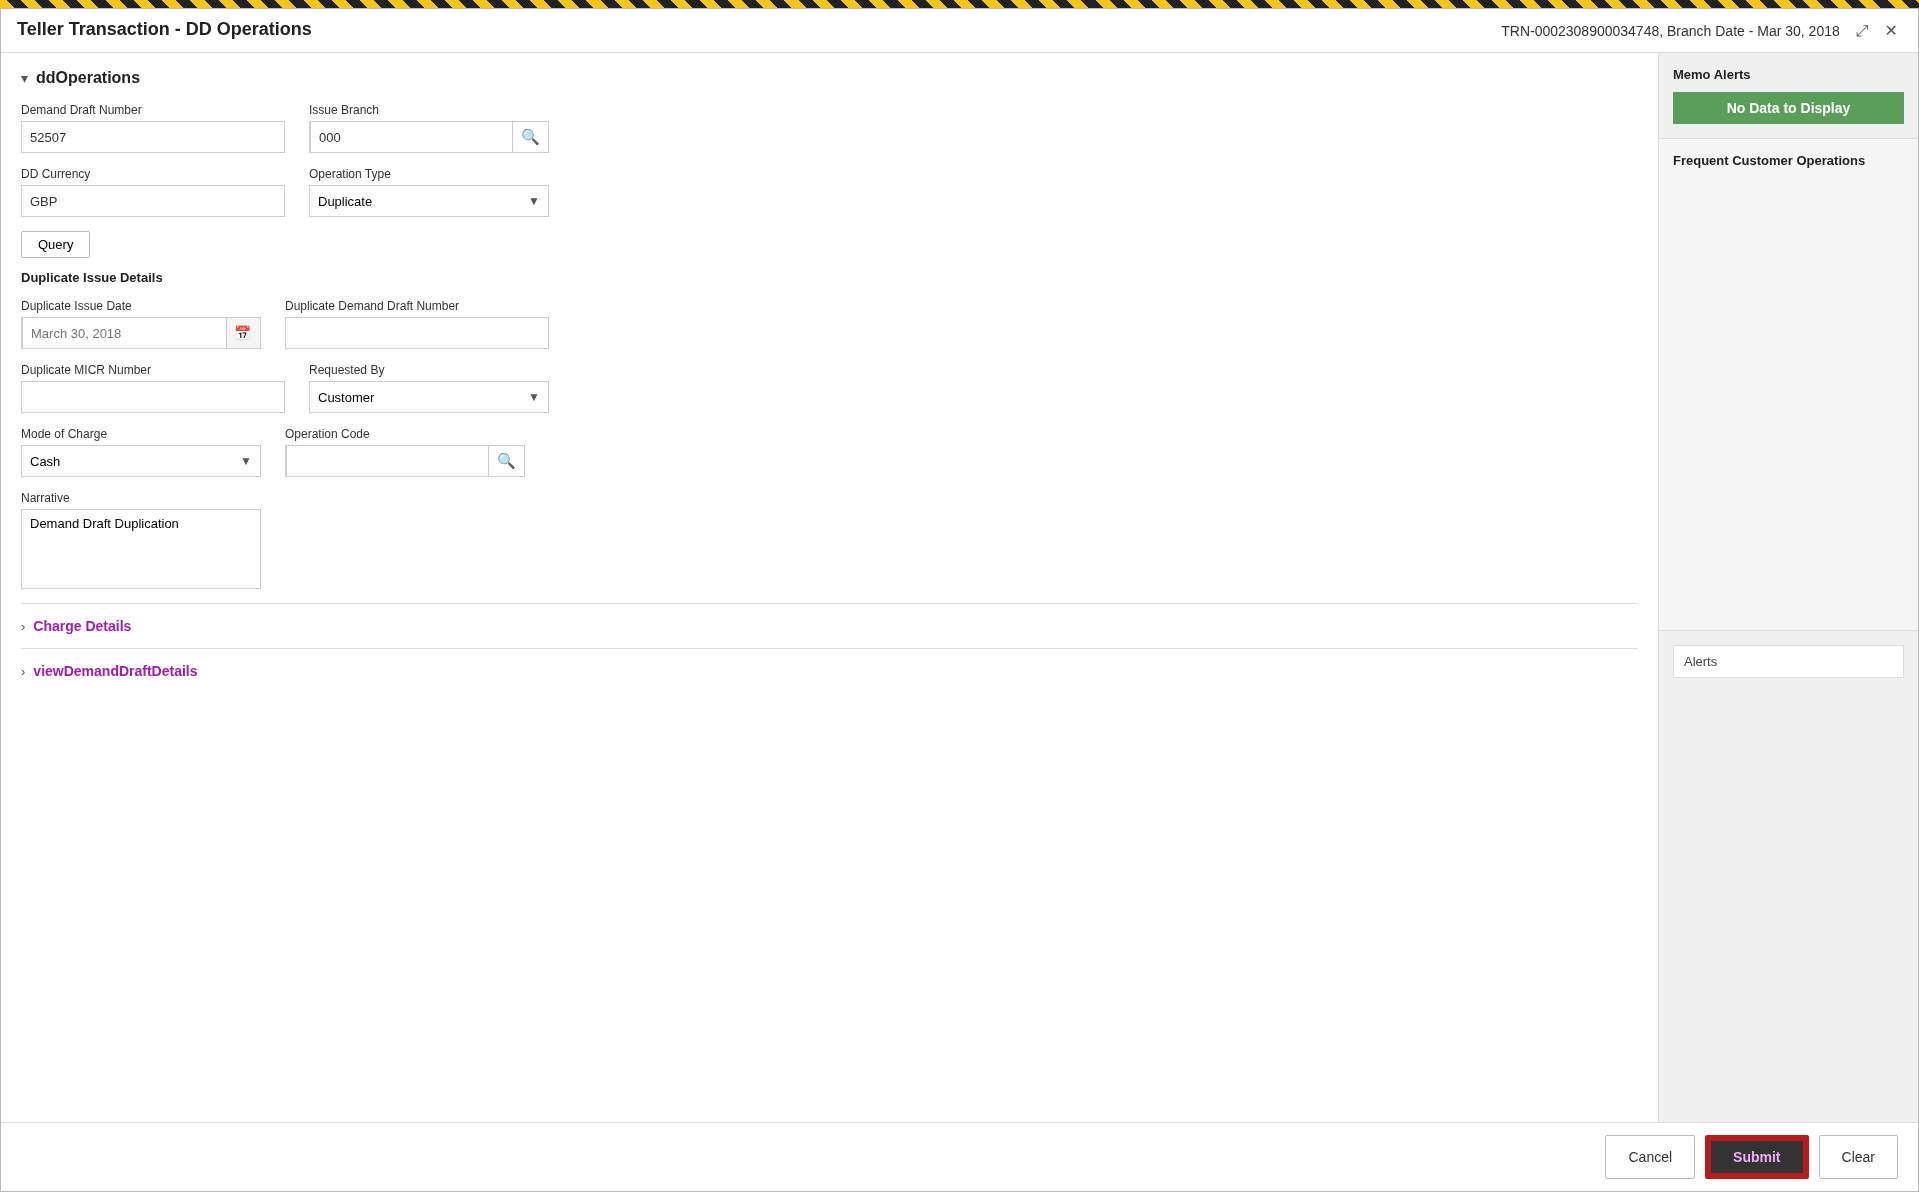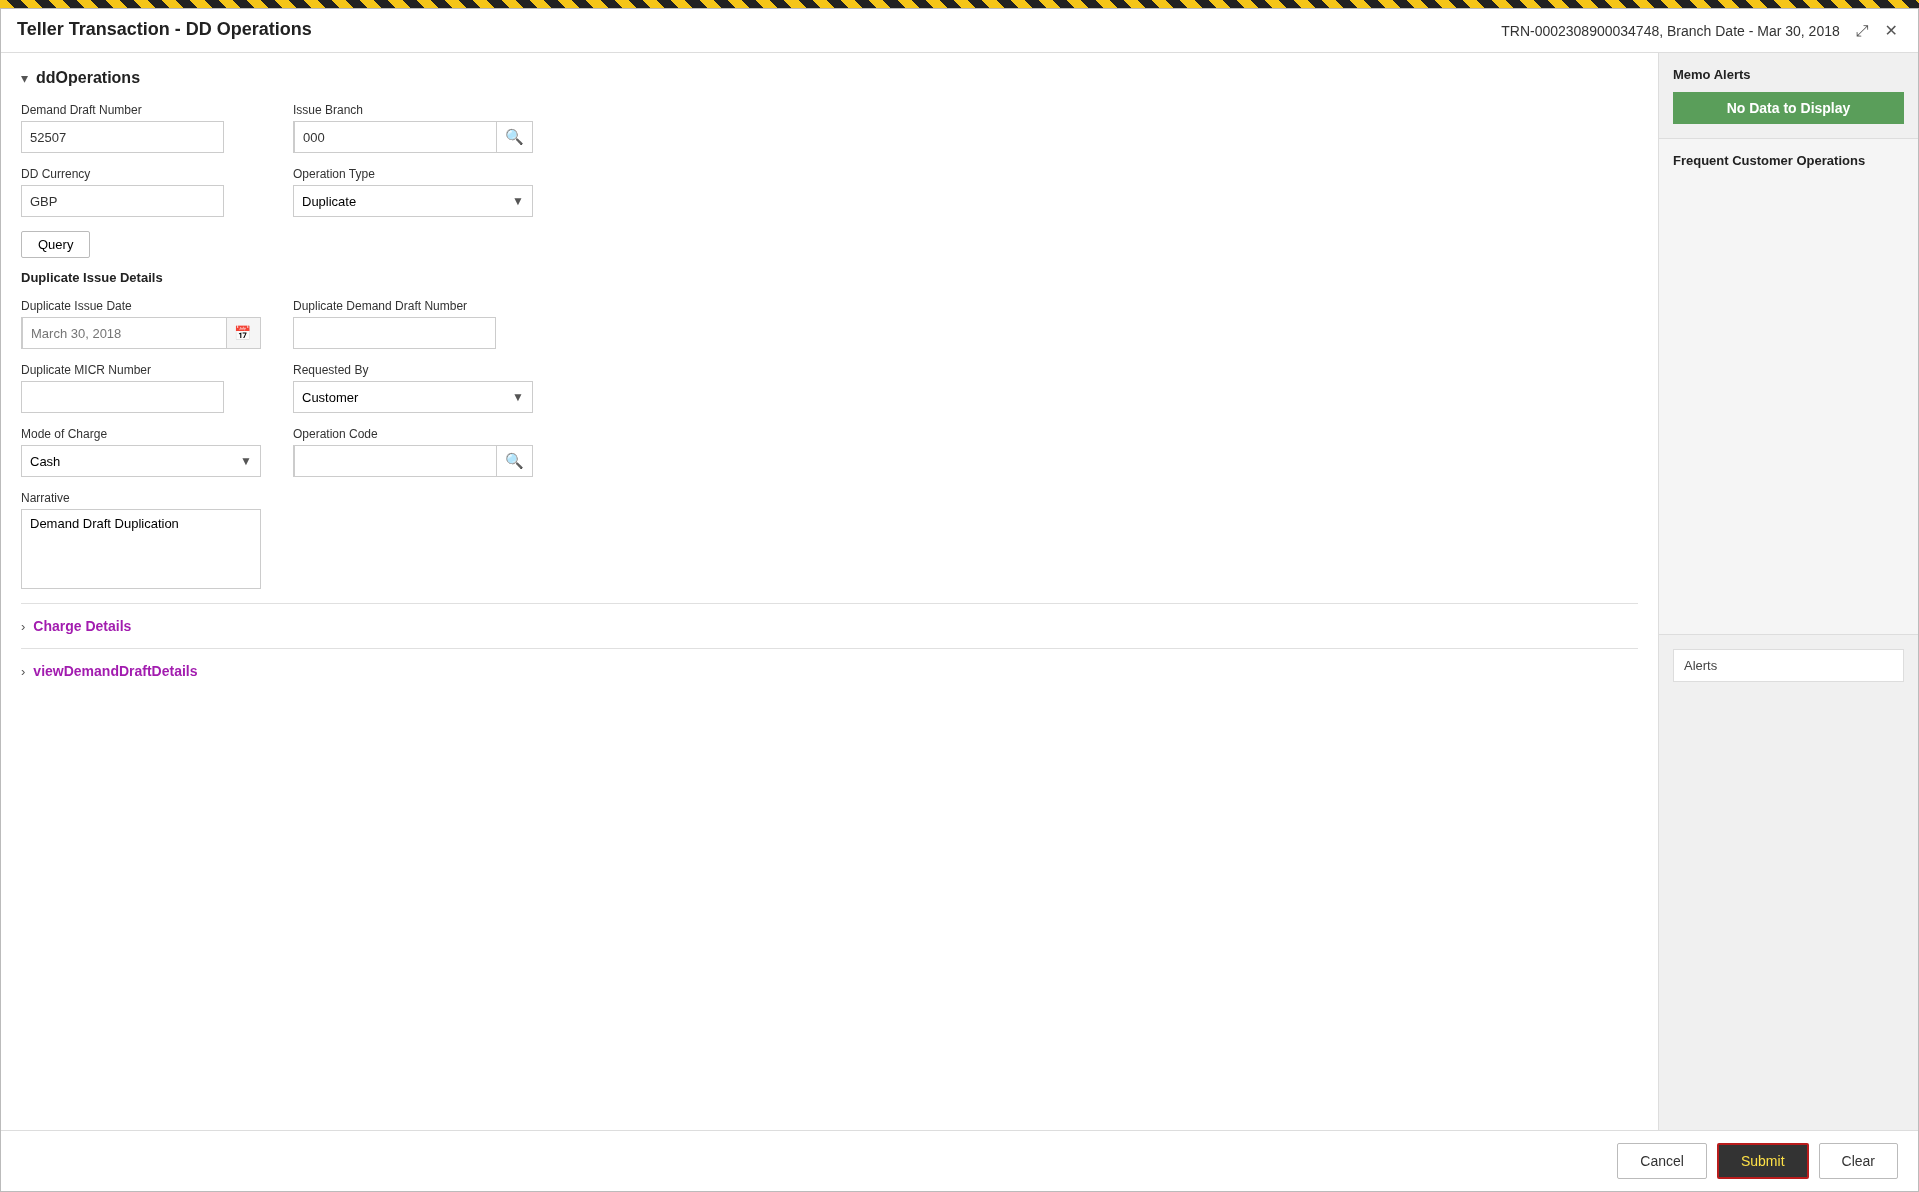--- a/index.html
+++ b/index.html
@@ -105,21 +105,21 @@
     }
 
     .collapse-icon {
       cursor: pointer;
       font-size: 14px;
       color: #555;
     }
 
     .form-row {
       display: flex;
-      gap: 32px;
+      gap: 24px;
       margin-bottom: 14px;
       flex-wrap: wrap;
     }
 
     .form-group {
       display: flex;
       flex-direction: column;
       min-width: 240px;
     }
 
@@ -127,21 +127,21 @@
       font-size: 12px;
       color: #333;
       margin-bottom: 4px;
       font-weight: normal;
     }
 
     .form-group input[type="text"] {
       border: 1px solid #ccc;
       padding: 6px 8px;
       font-size: 13px;
-      width: 203px;
+      width: 264px;
       height: 32px;
       outline: none;
       background: #fff;
       color: #333;
     }
 
     .form-group input[type="text"]:read-only {
       background: #f9f9f9;
       color: #666;
     }
@@ -342,23 +342,23 @@
     }
 
     .btn-cancel {
       background: #fff;
       border: 1px solid #bbb;
       color: #333;
     }
 
     .btn-submit {
       background: #333;
-      border: 2px solid #b91c1c;
-      color: #fde047;
-      font-weight: normal;
+      border: 6px solid #b91c1c;
+      color: #f0abfc;
+      font-weight: bold;
     }
 
     .btn-clear {
       background: #fff;
       border: 1px solid #bbb;
       color: #333;
       text-align: center;
     }
   </style>
 </head>

